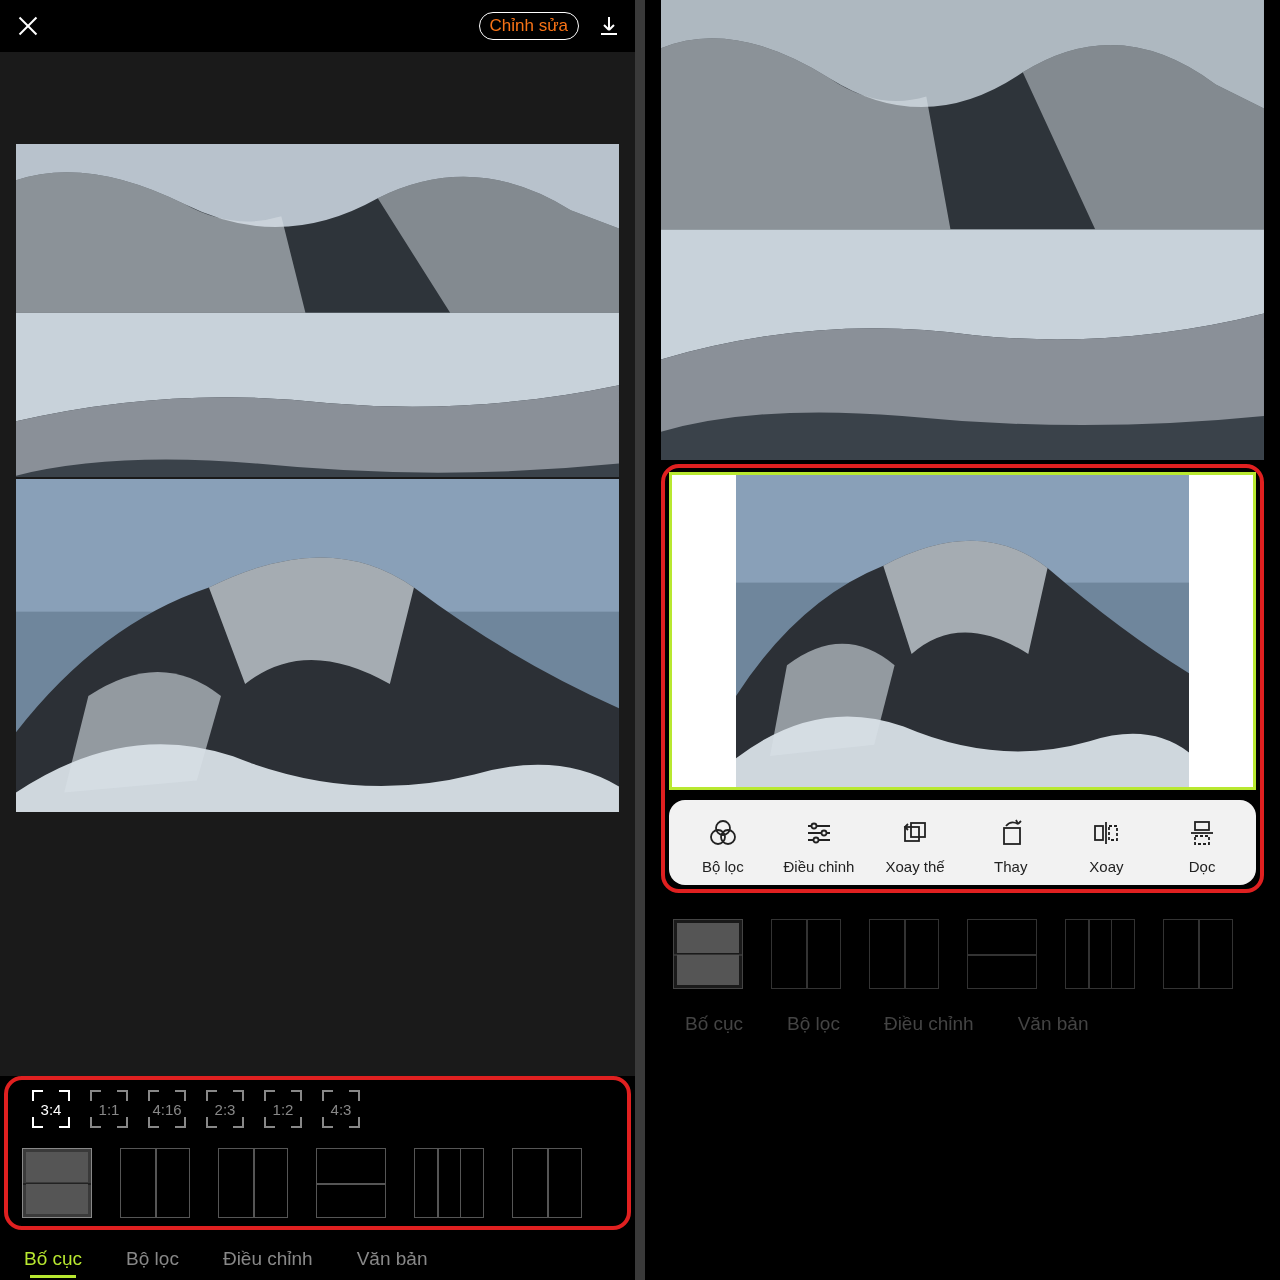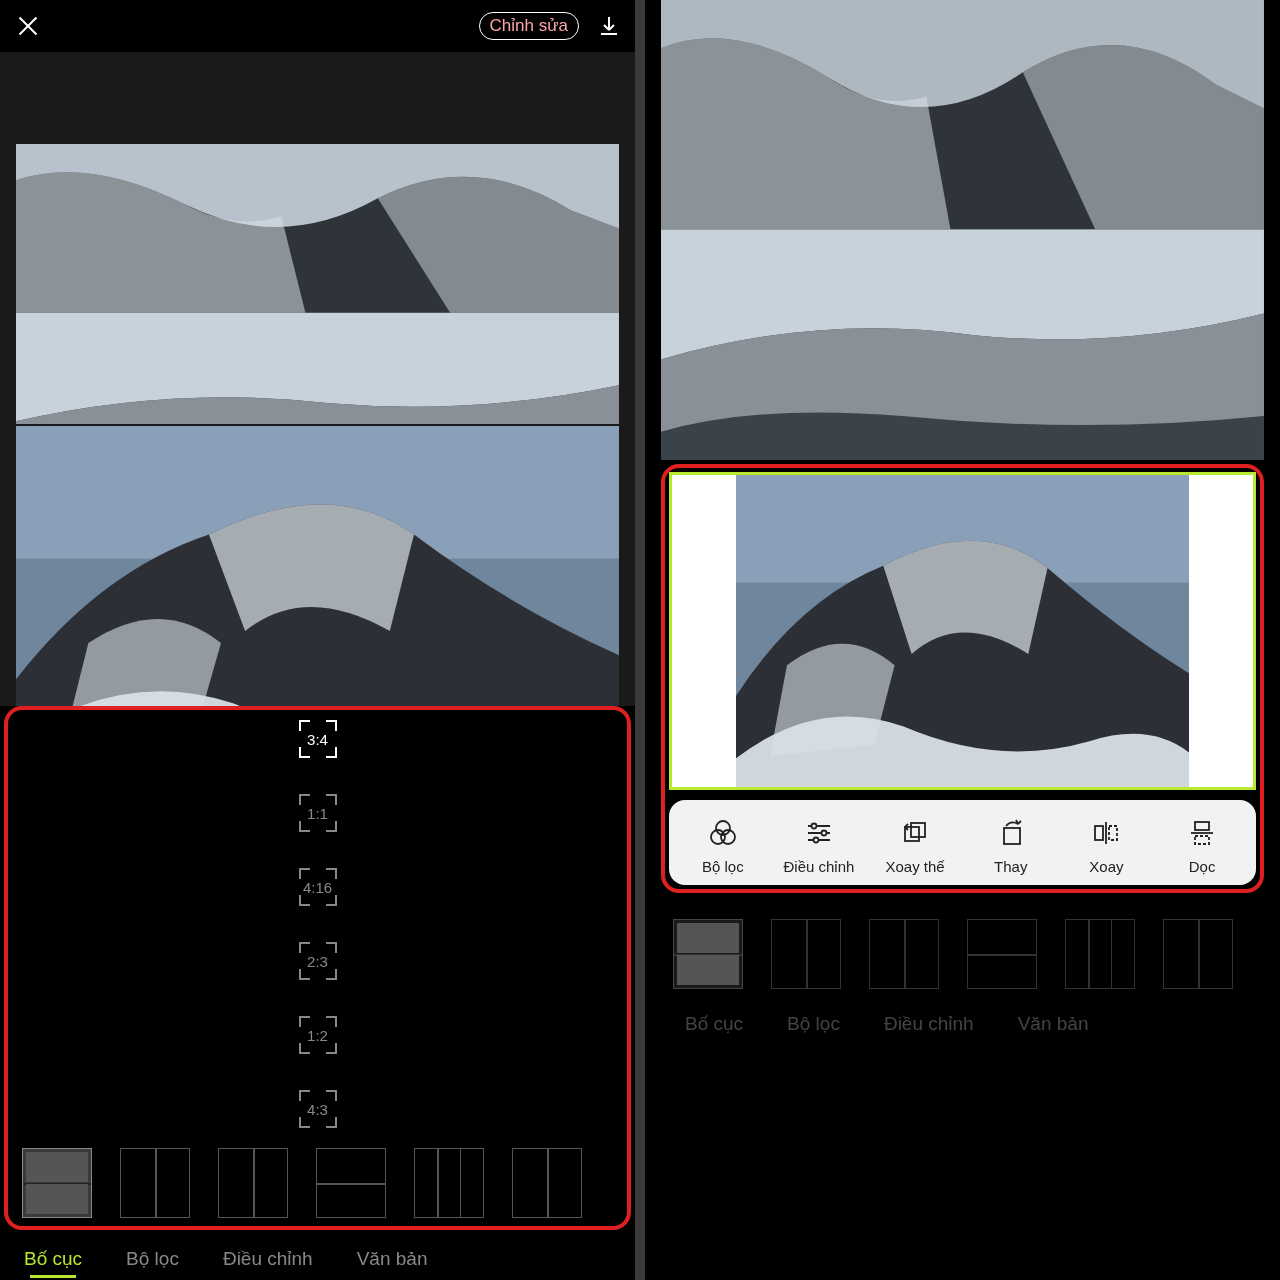--- a/index.html
+++ b/index.html
@@ -36,21 +36,21 @@
     cursor: pointer;
   }
   .close-x::before, .close-x::after {
     content:""; position:absolute; left:13px; top:2px;
     width:2px; height:24px; background:#fff;
   }
   .close-x::before { transform: rotate(45deg); }
   .close-x::after  { transform: rotate(-45deg); }
   .top-right { display:flex; align-items:center; gap:18px; }
   .edit-pill {
-    border:1.5px solid #fff; color:#fca5a5;
+    border:1.5px solid #fff; color:#f97316;
     padding:3px 10px; border-radius:14px;
     font-size:17px; cursor:pointer;
   }
   .dl-icon { width:24px; height:24px; cursor:pointer; position:relative; }
   .dl-icon svg { stroke:#fff; stroke-width:2; fill:none; }
 
   .canvas-area {
     flex:1;
     background:#1a1a1a;
     display:flex; flex-direction:column;
@@ -76,21 +76,21 @@
 
   .red-box {
     border:4px solid #e02020;
     border-radius:18px;
     margin: 0 4px;
     padding: 8px 2px 2px;
     position:relative;
   }
 
   .aspect-row {
-    display:flex; gap:34px; padding: 2px 12px 10px; overflow:hidden;flex-direction:column;
+    display:flex; padding: 2px 12px 10px; overflow:hidden;
   }
   .aspect-item {
     display:flex; flex-direction:column; align-items:center;
     color:#888; font-size:16px; cursor:pointer;
     min-width:58px;
   }
   .aspect-item.active { color:#fff; }
   .aspect-corners {
     width:38px; height:38px; position:relative; margin-bottom:2px;
   }

